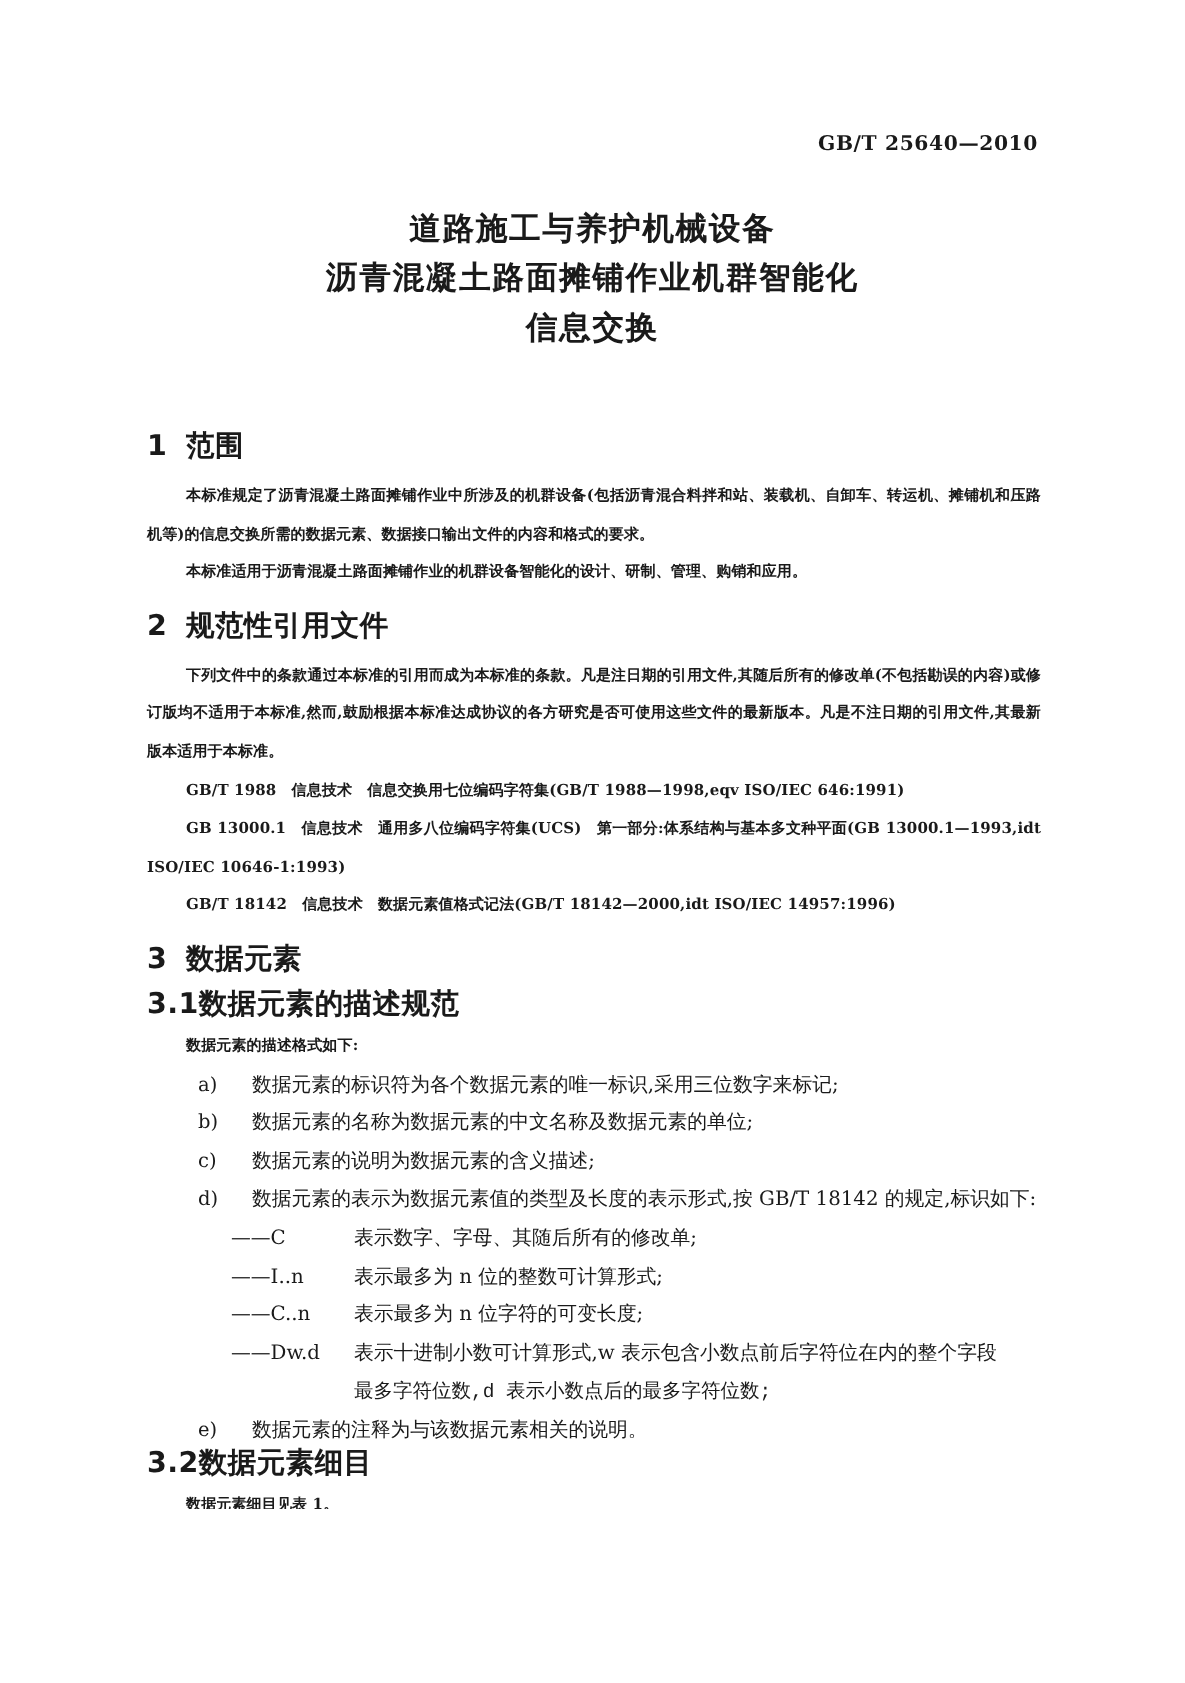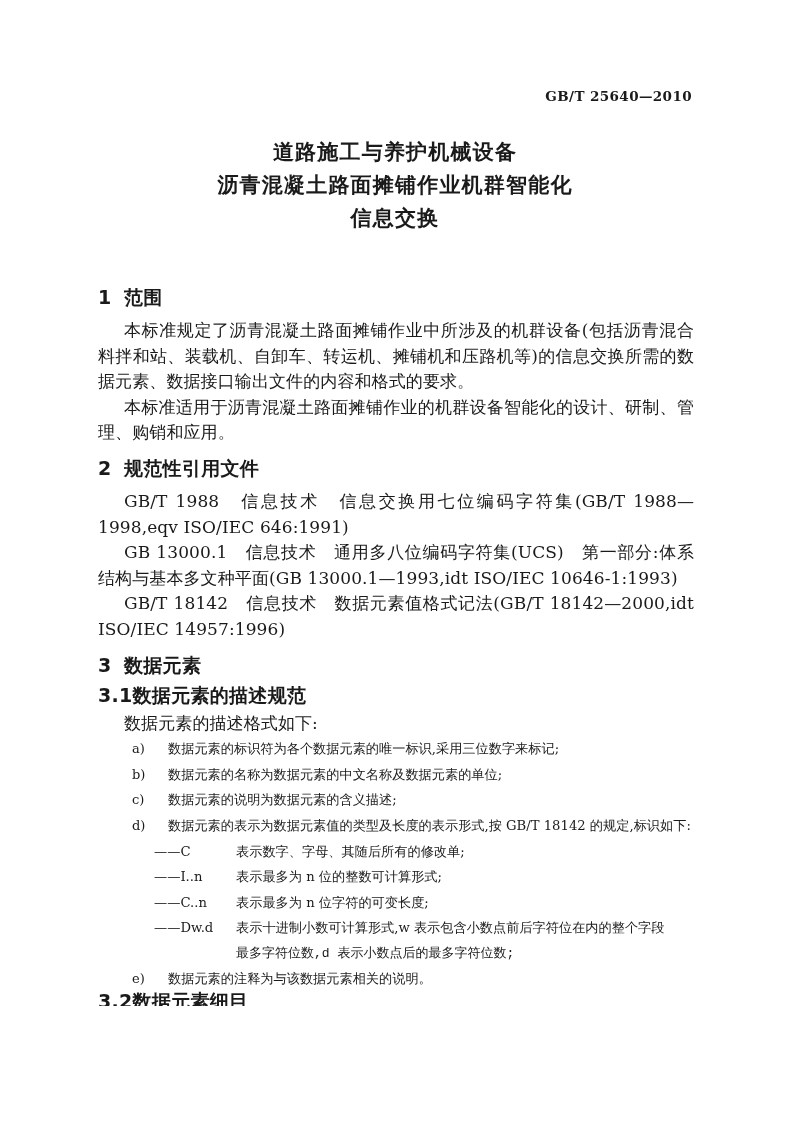--- a/index.html
+++ b/index.html
@@ -71,27 +71,28 @@
   .clause-h .num { display: inline-block; min-width: 26px; }
   .clause-h.sub .num { min-width: 34px; }
 
   .gap-after-h  { height: 11px; }
   .gap-before-h { height: 13px; }
   .gap-sm       { height: 6px; }
 
   
   p.para {
     margin: 0;
-    font-size: 17px;
+    font-size: 10px;
     line-height: 25.6px;
     text-align: justify;
     text-justify: inter-ideograph;
     text-indent: 26px;
     letter-spacing: 0.1px;
     font-family: "DejaVu Serif", "Liberation Serif", serif;
+    font-weight: bold;
   }
   p.para.ref {
     text-indent: 26px;
   }
 
   
   .enum-item {
     position: relative;
     margin: 0;
     padding-left: 70px;
@@ -164,20 +165,21 @@
     </div>
     <div class="gap-after-h"></div>
     <p class="para">本标准规定了沥青混凝土路面摊铺作业中所涉及的机群设备(包括沥青混合料拌和站、装载机、自卸车、转运机、摊铺机和压路机等)的信息交换所需的数据元素、数据接口输出文件的内容和格式的要求。</p>
     <p class="para">本标准适用于沥青混凝土路面摊铺作业的机群设备智能化的设计、研制、管理、购销和应用。</p>
 
     <div class="gap-before-h"></div>
     <div class="clause-h">
       <span class="num">2</span><span>规范性引用文件</span>
     </div>
     <div class="gap-after-h"></div>
+    <p class="para">下列文件中的条款通过本标准的引用而成为本标准的条款。凡是注日期的引用文件,其随后所有的修改单(不包括勘误的内容)或修订版均不适用于本标准,然而,鼓励根据本标准达成协议的各方研究是否可使用这些文件的最新版本。凡是不注日期的引用文件,其最新版本适用于本标准。</p>
     <p class="para ref">GB/T 1988　信息技术　信息交换用七位编码字符集(GB/T 1988—1998,eqv ISO/IEC 646:1991)</p>
     <p class="para ref">GB 13000.1　信息技术　通用多八位编码字符集(UCS)　第一部分:体系结构与基本多文种平面(GB 13000.1—1993,idt ISO/IEC 10646-1:1993)</p>
     <p class="para ref">GB/T 18142　信息技术　数据元素值格式记法(GB/T 18142—2000,idt ISO/IEC 14957:1996)</p>
 
     <div class="gap-before-h"></div>
     <div class="clause-h">
       <span class="num">3</span><span>数据元素</span>
     </div>
     <div class="gap-after-h"></div>
 

